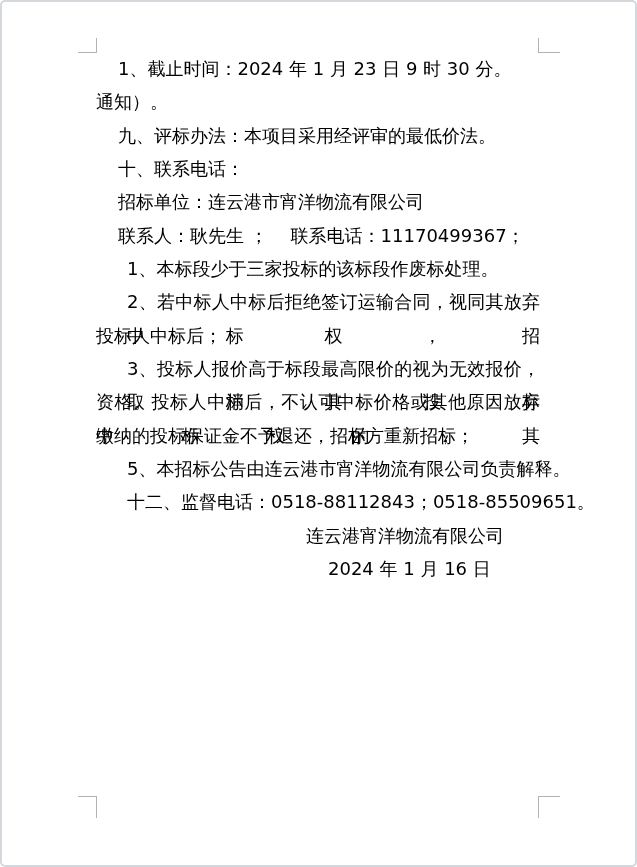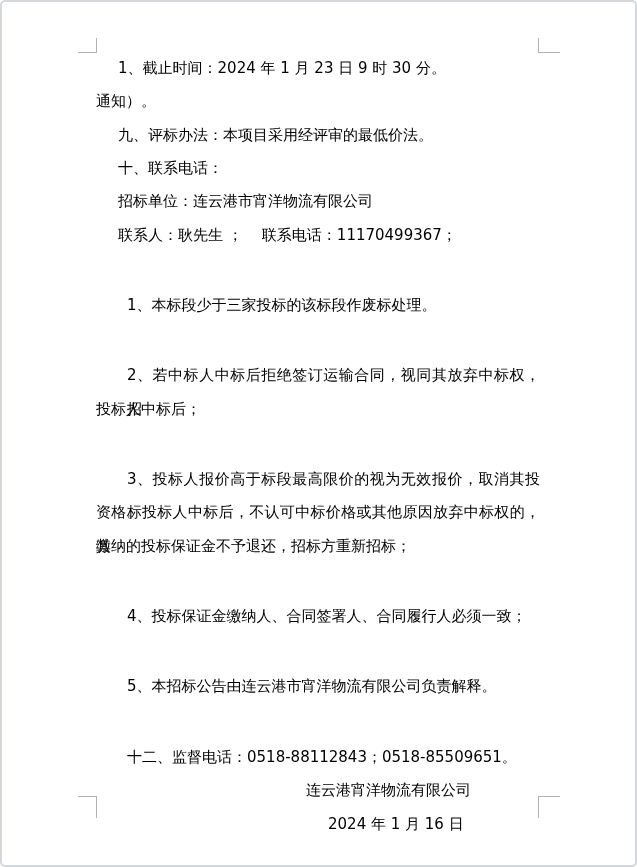--- a/index.html
+++ b/index.html
@@ -23,32 +23,32 @@
   .crop-tl { left: 76px; top: 36px;  width: 18px; height: 14px; border-right: 1px solid #aeb3b9; border-bottom: 1px solid #aeb3b9; }
   .crop-tr { left: 536px; top: 36px; width: 21px; height: 14px; border-left: 1px solid #aeb3b9;  border-bottom: 1px solid #aeb3b9; }
   .crop-bl { left: 76px; top: 794px; width: 18px; height: 21px; border-right: 1px solid #aeb3b9; border-top: 1px solid #aeb3b9; }
   .crop-br { left: 536px; top: 794px; width: 21px; height: 21px; border-left: 1px solid #aeb3b9;  border-top: 1px solid #aeb3b9; }
 
   .textblock {
     position: absolute;
     left: 94px;   
     top: 50px;    
     width: 444px;
-    font-size: 15px;
+    font-size: 18px;
     color: #000000;
     letter-spacing: 0px;
   }
   .line {
     height: 33.35px;
     line-height: 33.35px;
     white-space: pre;
   }
   
   .i1 { padding-left: 22px; }
-  .i2 { padding-left: 31px; margin-top: 37px; }
+  .i2 { padding-left: 31px; }
   
   .j {
     white-space: normal;
     text-align: justify;
     text-align-last: justify;
     text-justify: inter-ideograph;
   }
   
   .sig-company { padding-left: 210px; }
   .sig-date    { padding-left: 232px; }
@@ -69,20 +69,19 @@
     <div class="line i1">九、评标办法：本项目采用经评审的最低价法。</div>
     <div class="line i1">十、联系电话：</div>
     <div class="line i1">招标单位：连云港市宵洋物流有限公司</div>
     <div class="line i1">联系人：耿先生 ；    联系电话：11170499367；</div>
     <div class="line i2">1、本标段少于三家投标的该标段作废标处理。</div>
     <div class="line i2 j">2、若中标人中标后拒绝签订运输合同，视同其放弃中标权，招</div>
     <div class="line">投标人中标后；</div>
     <div class="line i2 j">3、投标人报价高于标段最高限价的视为无效报价，取消其投标</div>
     <div class="line j">资格。投标人中标后，不认可中标价格或其他原因放弃中标权的，其</div>
     <div class="line">缴纳的投标保证金不予退还，招标方重新招标；</div>
-    <div class="line i2">4、投标保证金缴纳人、合同签署人、合同履行人必须一致；</div>
     <div class="line i2">5、本招标公告由连云港市宵洋物流有限公司负责解释。</div>
     <div class="line i2">十二、监督电话：0518-88112843；0518-85509651。</div>
     <div class="line sig-company">连云港宵洋物流有限公司</div>
     <div class="line sig-date">2024 年 1 月 16 日</div>
   </div>
 
 </div>
 
 </body></html>

